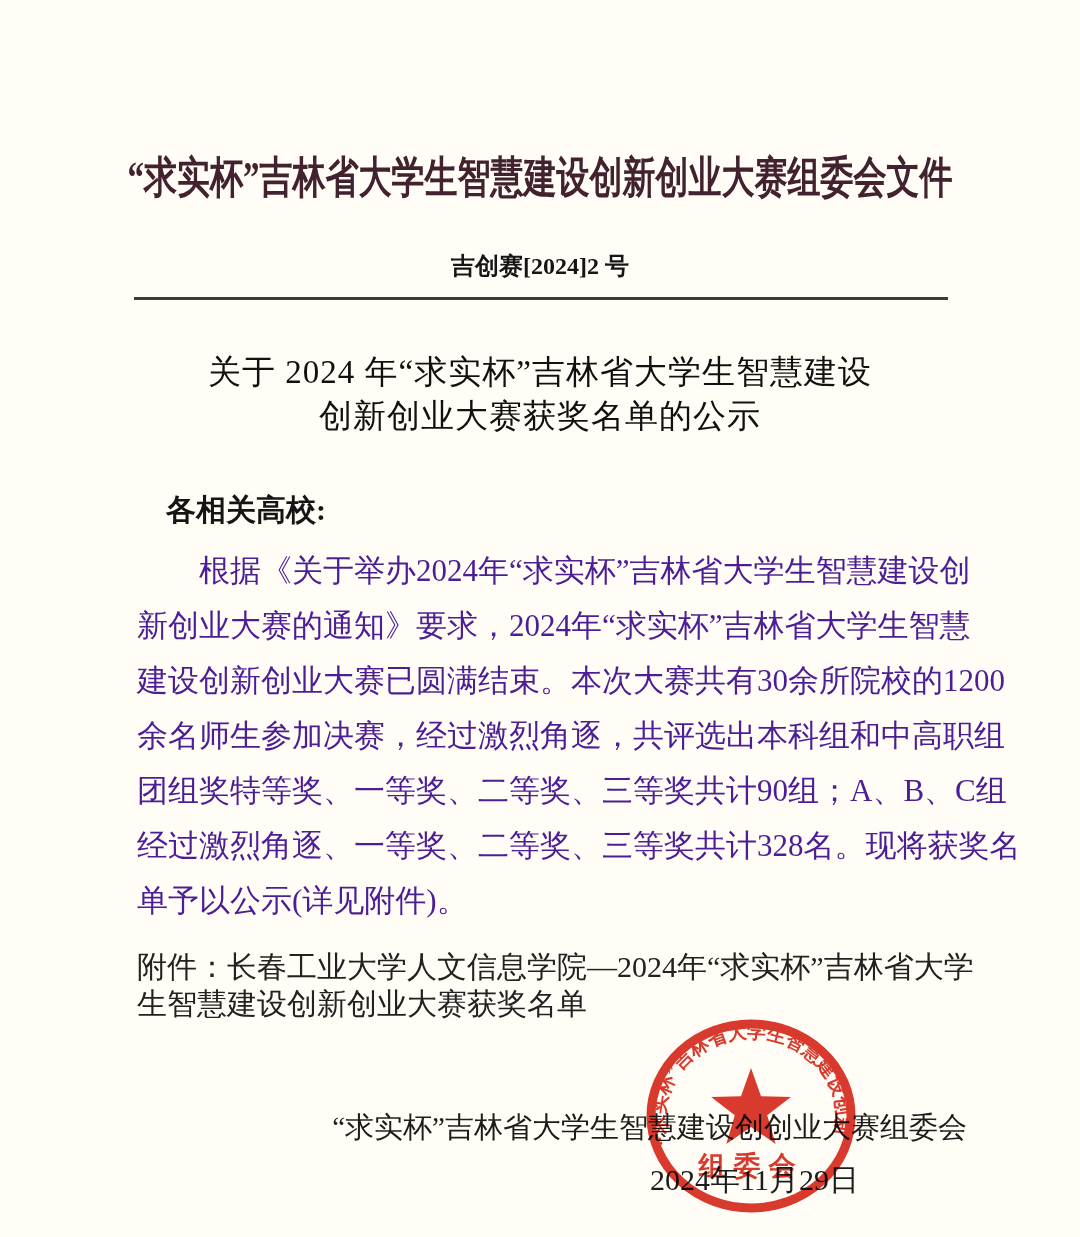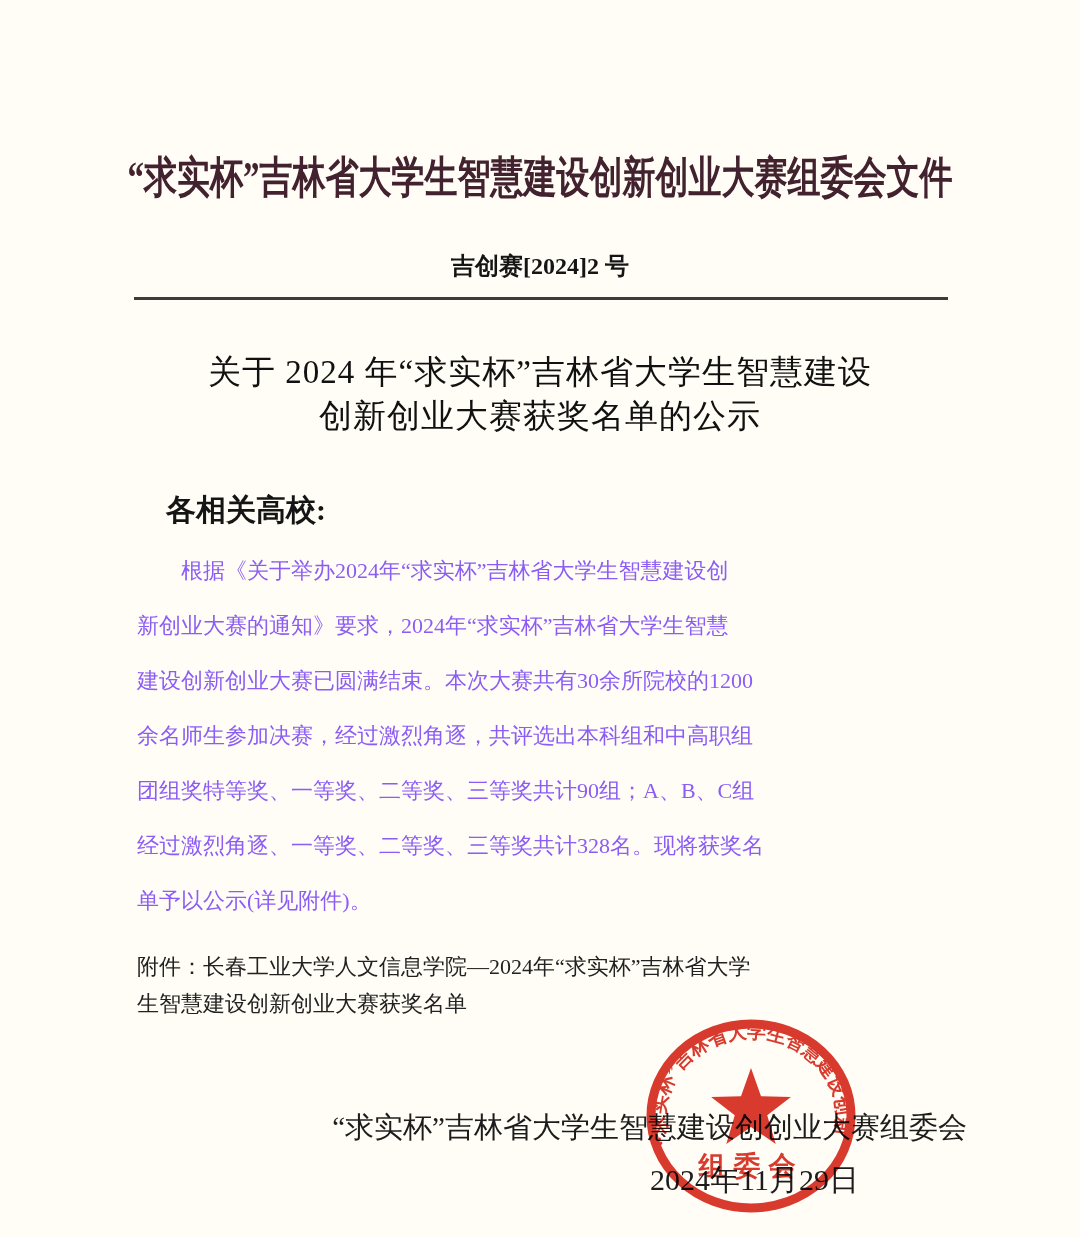--- a/index.html
+++ b/index.html
@@ -58,30 +58,30 @@
     margin-left: 29px;
   }
   .para {
     position: absolute;
     top: 543px; left: 137px;
     width: 812px;
   }
   .para .line {
     height: 55px;
     line-height: 55px;
-    font-size: 22px;
+    font-size: 31px;
     white-space: nowrap;
-    color: #8b5cf6;
+    color: #4c1d95;
   }
   .para .line.indent { text-indent: 2em; }
   .attachment {
     position: absolute;
     top: 948px; left: 137px;
     width: 850px;
-    font-size: 22px;
+    font-size: 30px;
     line-height: 37px;
     color: #222;
     white-space: nowrap;
   }
   .signature {
     position: absolute;
     top: 1108px; right: 113px;
     font-size: 29px;
     color: #1c1c1c;
     white-space: nowrap;

